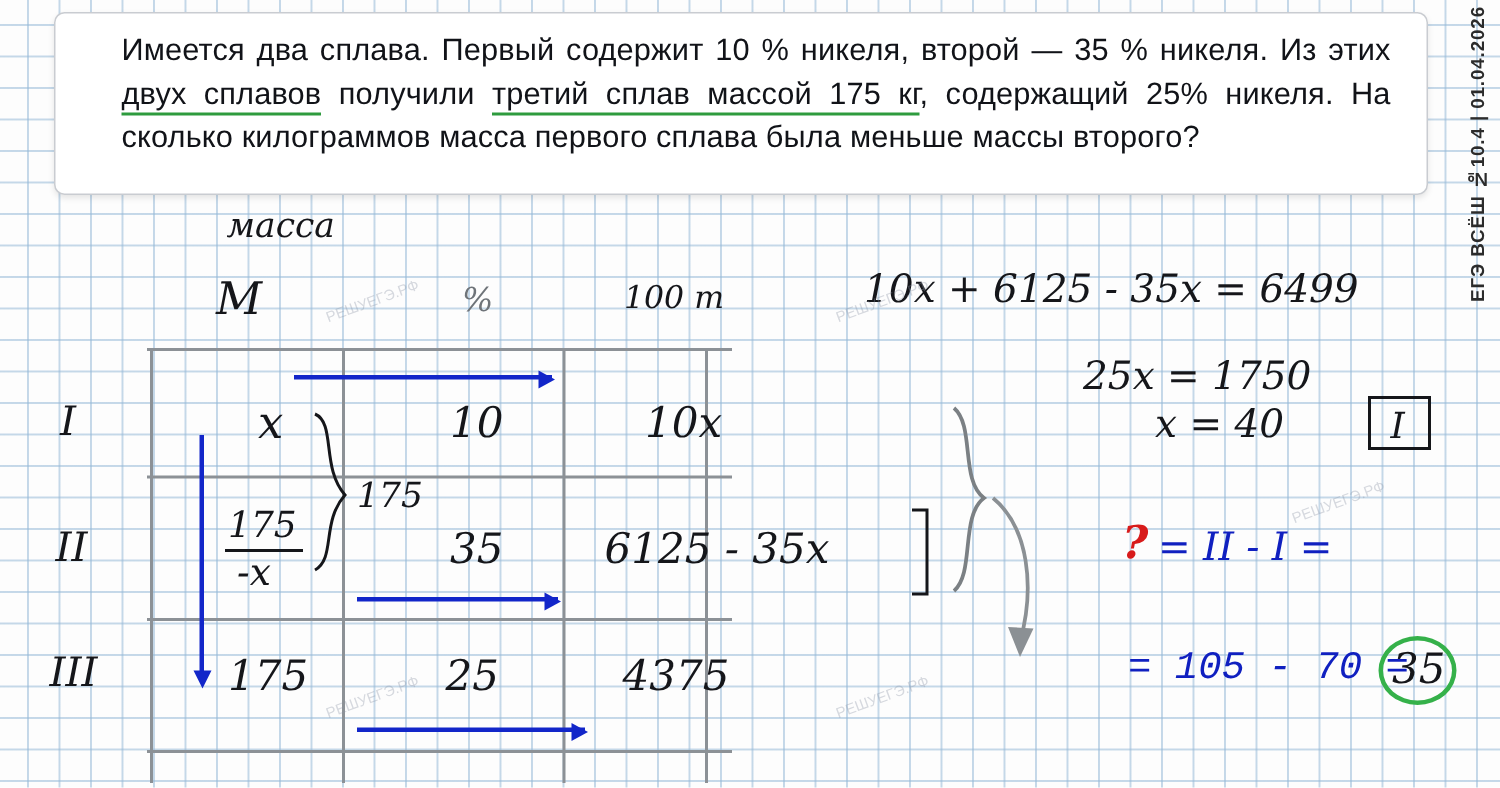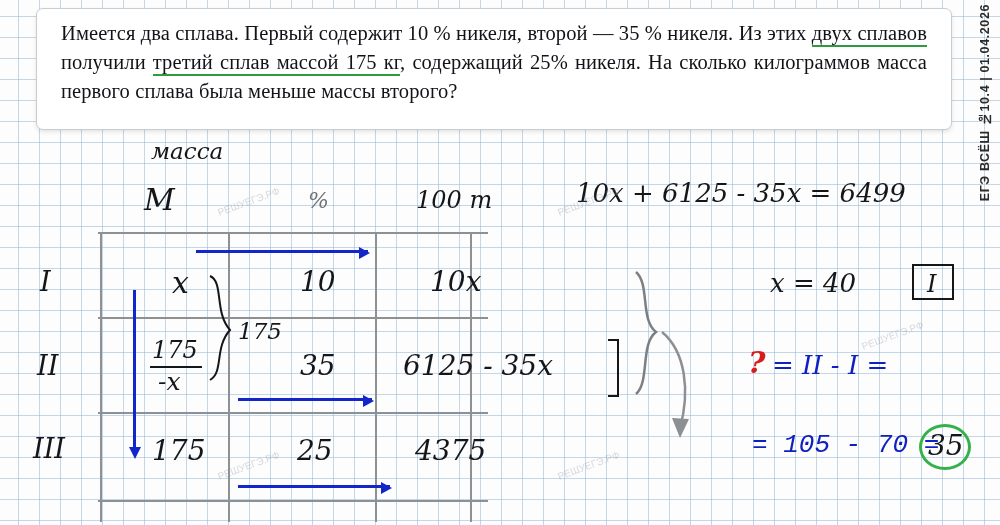--- a/index.html
+++ b/index.html
@@ -34,26 +34,27 @@
     width: 916px;
     height: 122px;
     background: #ffffff;
     border: 1px solid #c9ccd1;
     border-radius: 7px;
     box-shadow: 0 2px 4px rgba(0,0,0,0.10);
     box-sizing: border-box;
     padding: 10px 24px 8px 24px;
   }
   #statement-text {
-    font-family: Liberation Serif, serif;
+    font-family: Liberation Sans, sans-serif;
     font-size: 20.5px;
     line-height: 29px;
     color: #111318;
     text-align: justify;
     letter-spacing: 0.1px;
+    margin-left: 20px;
   }
   .u-green {
     border-bottom: 2px solid #2e9b3e;
     padding-bottom: 1px;
   }
 
   
   #exam-label {
     position: absolute;
     right: 2px;
@@ -190,21 +191,21 @@
   <div class="pline" style="left:470px; top:232px; width:2px; height:290px;"></div>
 
   <div class="pline" style="left:98px; top:232px; width:390px; height:2px;"></div>
   <div class="pline" style="left:98px; top:317px; width:390px; height:2px;"></div>
   <div class="pline" style="left:98px; top:412px; width:390px; height:2px;"></div>
   <div class="pline" style="left:98px; top:500px; width:390px; height:2px;"></div>
 
   <div class="hw" style="left:140px; top:140px; font-size:23px;margin-left:11px;">масса</div>
   <div class="hw" style="left:144px; top:185px; font-size:30px;">M</div>
   <div class="hw grey" style="left:308px; top:190px; font-size:22px;">%</div>
-  <div class="hw" style="left:416px; top:188px; font-size:24px;">100 m</div>
+  <div class="hw" style="left:416px; top:188px; font-size:21px;">100 m</div>
 
   <div class="hw" style="left:40px; top:268px; font-size:27px;">I</div>
   <div class="hw" style="left:172px; top:268px; font-size:30px;">x</div>
   <div class="hw" style="left:300px; top:268px; font-size:28px;">10</div>
   <div class="hw" style="left:430px; top:268px; font-size:28px;">10x</div>
 
   <div class="hw" style="left:37px; top:352px; font-size:27px;">II</div>
   <div class="hw" style="left:152px; top:338px; font-size:24px;">175</div>
   <div class="pline" style="left:150px; top:366px; width:52px; height:2px; background:#15161a;"></div>
   <div class="hw" style="left:158px; top:369px; font-size:25px;">-x</div>
@@ -229,20 +230,21 @@
     <path d="M662 332 C 686 352, 690 392, 680 428" stroke="#8b9094" stroke-width="2.5" fill="none"></path>
     <path d="M680 438 L 672 418 L 689 419 Z" fill="#8b9094"></path>
   </svg>
 
   <div class="arrow-h" style="left:196px; top:250px; width:172px;"></div>
   <div class="arrow-h" style="left:238px; top:398px; width:134px;"></div>
   <div class="arrow-h" style="left:238px; top:485px; width:152px;"></div>
   <div class="arrow-v" style="left:133px; top:290px; height:158px;"></div>
 
   <div class="hw" style="left:576px; top:180px; font-size:26px;">10x + 6125 - 35x = 6499</div>
+  <div class="hw" style="left:722px; top:238px; font-size:26px;">25x = 1750</div>
   <div class="hw" style="left:770px; top:270px; font-size:26px;">x = 40</div>
   <div id="boxed-one">
     <div class="hw" style="left:13px; top:6px; font-size:24px;">I</div>
   </div>
 
   <div class="hw red" style="left:748px; top:348px; font-size:30px; font-weight:bold;">?</div>
   <div class="hw blue" style="left:772px; top:352px; font-size:26px;">= II - I =</div>
 
   <div class="hw blue" style="left:752px; top:432px; font-size:26px;font-family:Liberation Mono, monospace;">= 105 - 70 =</div>
   <div id="answer-circle"></div>

